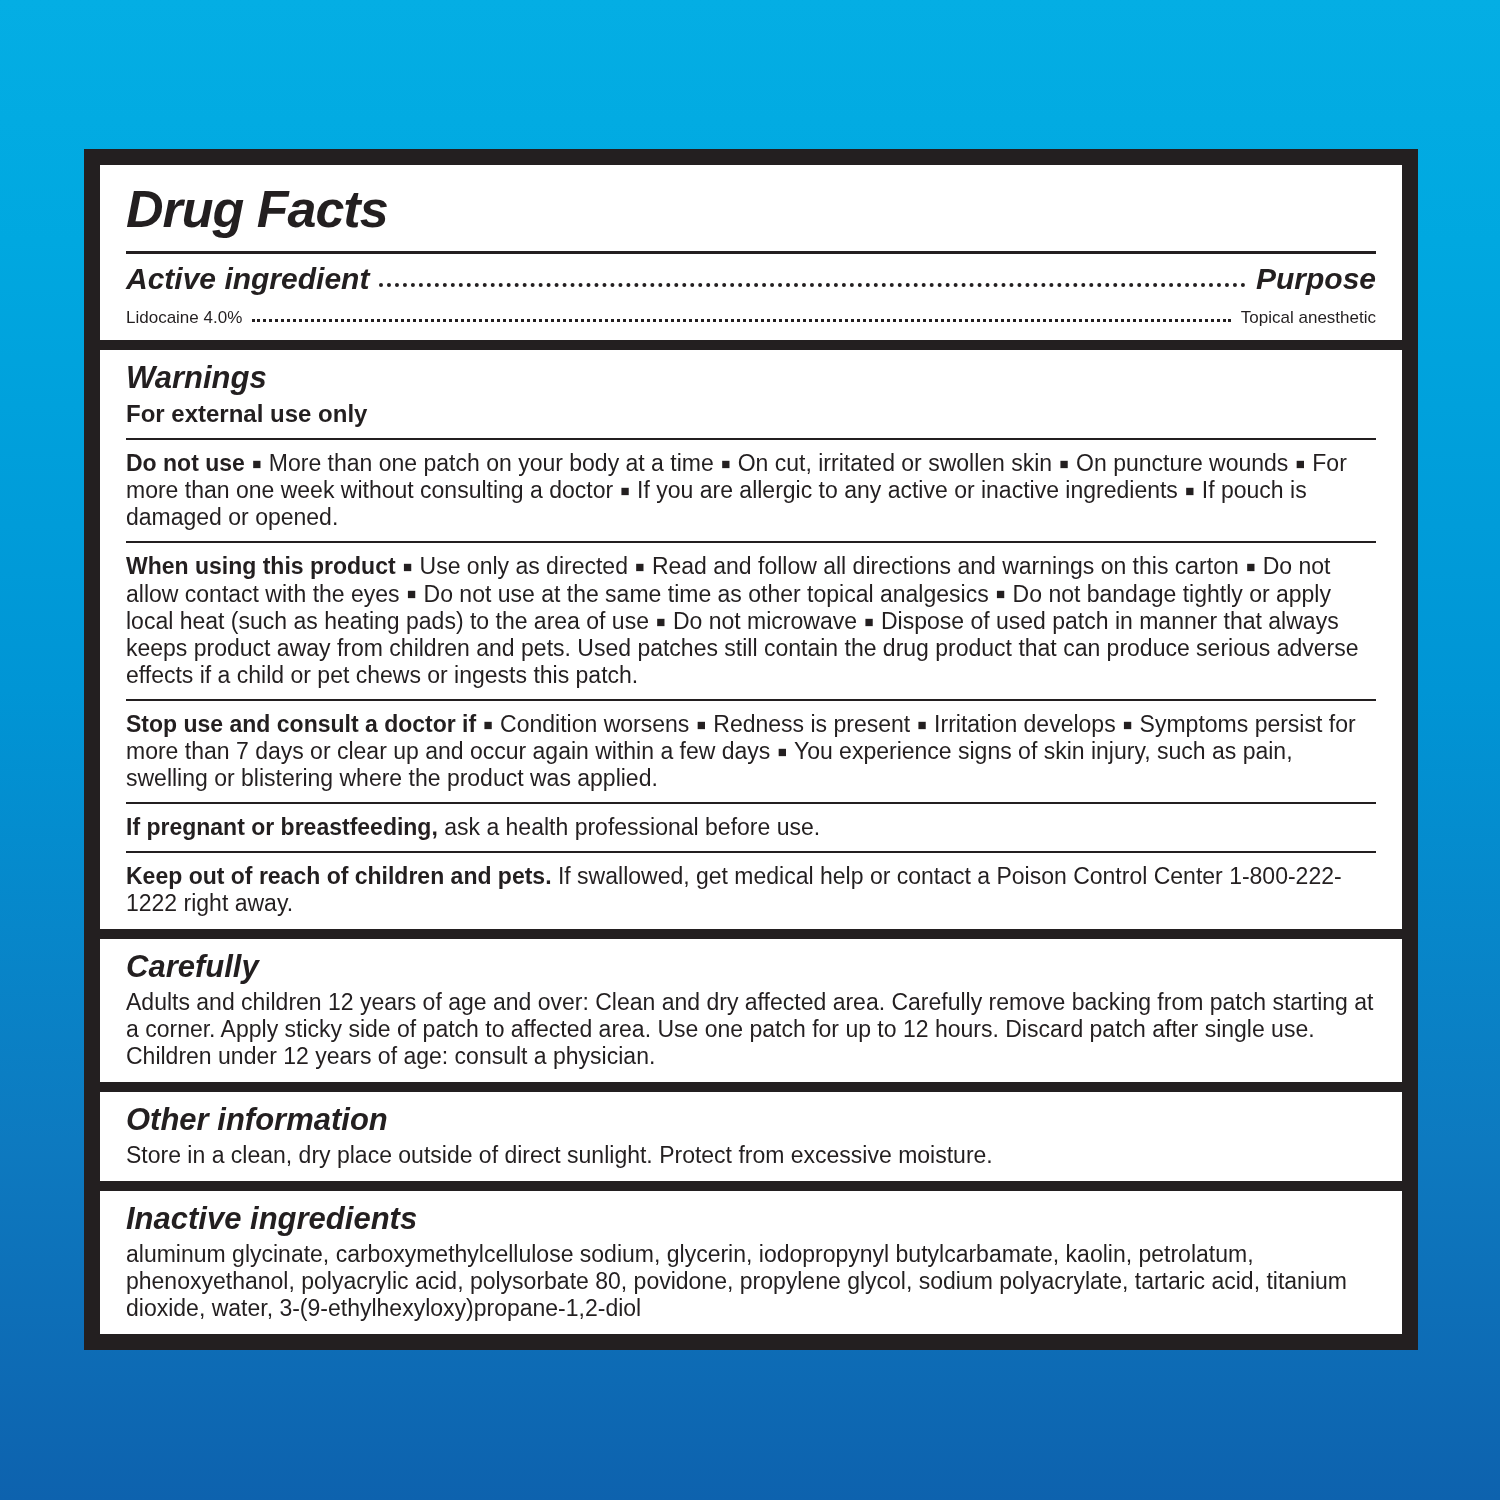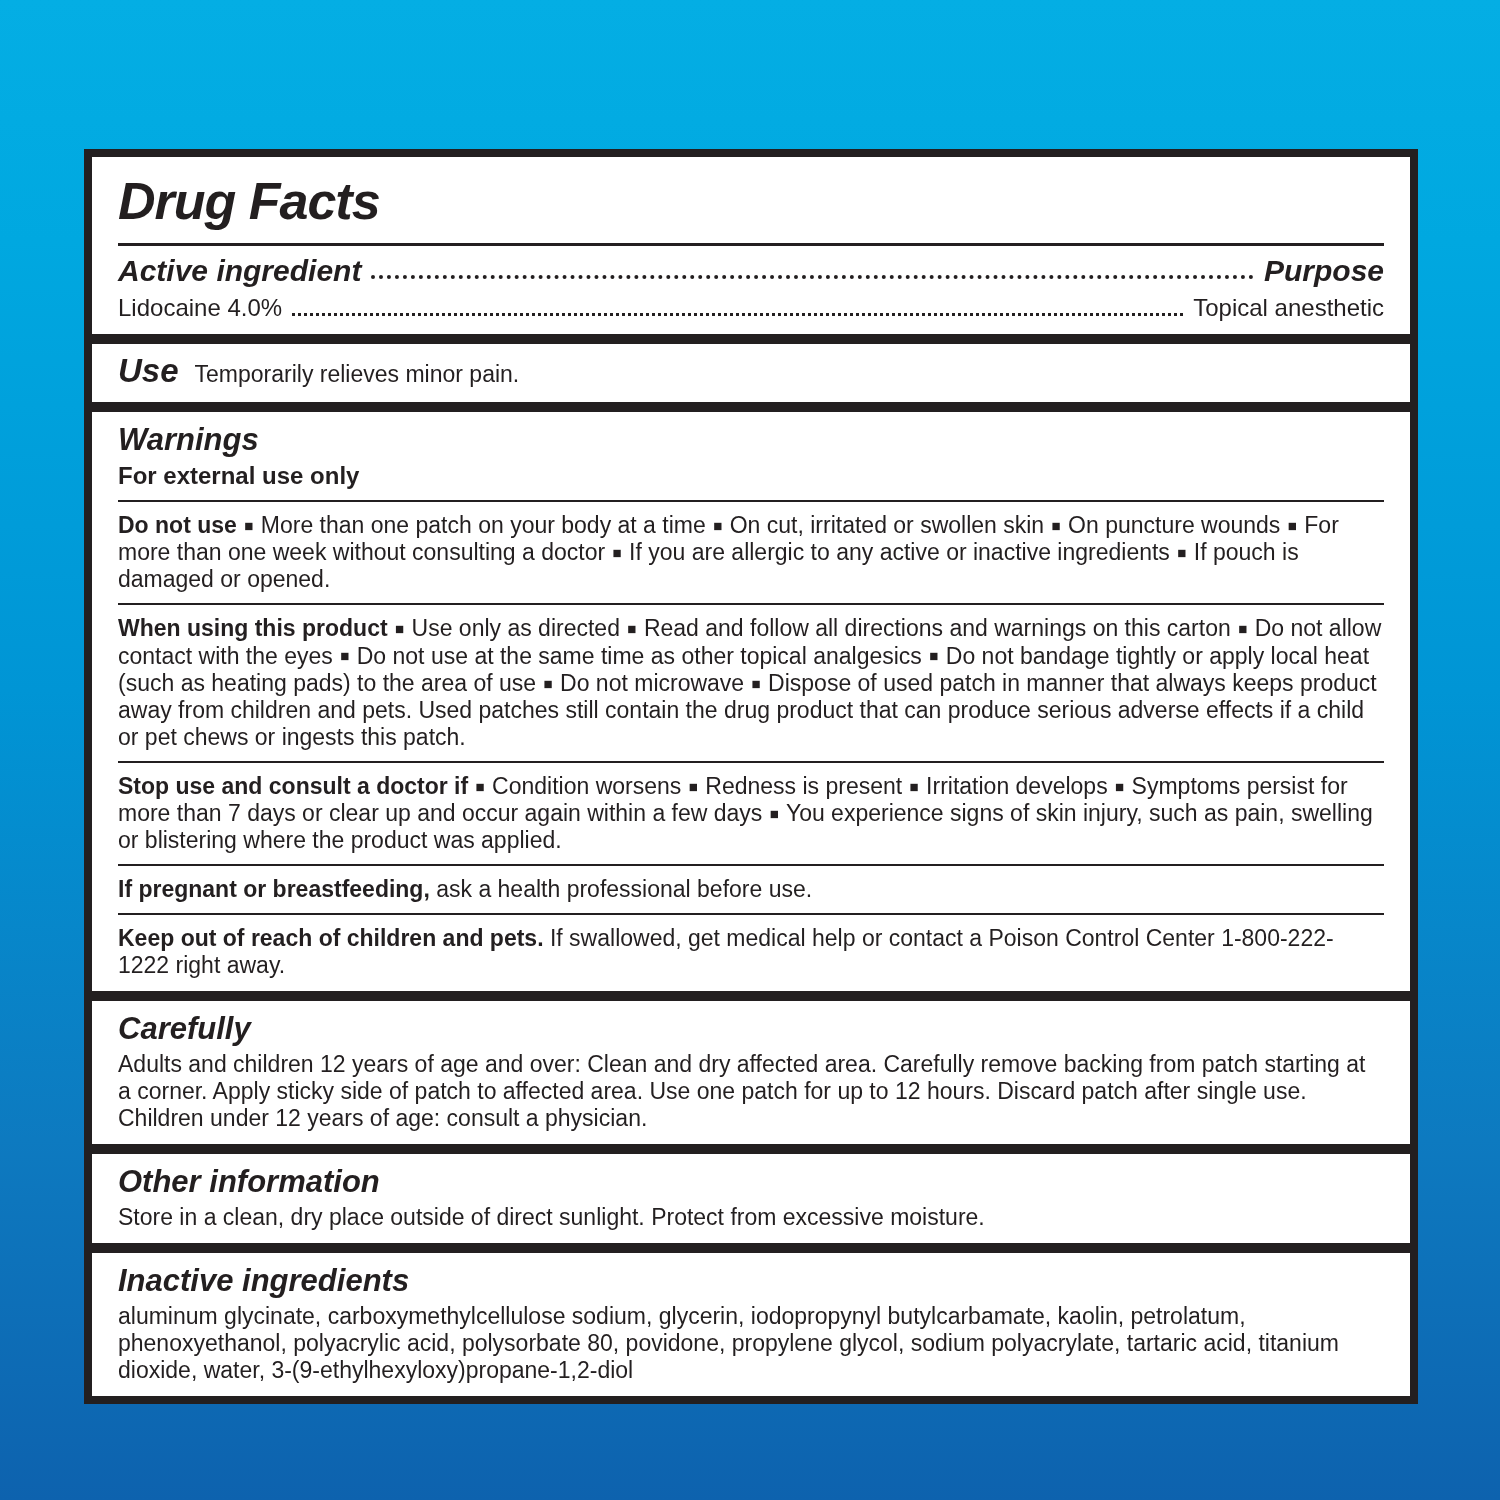--- a/index.html
+++ b/index.html
@@ -5,34 +5,34 @@
   html,body { margin:0; padding:0; }
   body {
     width:1500px; height:1500px; position:relative; overflow:hidden;
     background: linear-gradient(180deg, #04aee4 0%, #00a8e0 16%, #0095d5 46%, #0d7ac0 76%, #0d62ae 100%);
     font-family:"Liberation Sans","DejaVu Sans",sans-serif;
     color:#231f20;
     -webkit-font-smoothing:antialiased;
   }
   .panel {
     position:absolute; left:84px; top:149px; width:1334px;
-    background:#231f20; padding:8px; box-sizing:border-box;
+    background:#231f20; padding:16px; box-sizing:border-box;
     display:flex; flex-direction:column; gap:10px;
   }
   .box { background:#ffffff; padding:8px 26px 12px; }
 
   
   .title {
     font-size:52px; font-style:italic; font-weight:bold;
     margin:6px 0 12px; letter-spacing:-1px;
   }
   .title-rule { border:none; border-top:3px solid #231f20; margin:0 0 8px; }
   .row { display:flex; }
   .ai-row { font-size:30px; font-weight:bold; font-style:italic; margin-top:2px;justify-content:center; }
-  .ing-row { font-size:24px; margin-top:6px;align-items:flex-end; }
+  .ing-row { font-size:17px; margin-top:12px;align-items:flex-end; }
   .leader {
     flex:1 1 auto; align-self:flex-end;
     border-bottom:4px dotted #231f20; margin:0 10px 9px;
   }
   .leader.thin { border-bottom-width:3px; margin-bottom:6px; }
 
   
   .use-row { display:flex; align-items:baseline; gap:16px; }
   .use-heading { font-size:33px; font-weight:bold; font-style:italic; }
 
@@ -57,26 +57,20 @@
       <span class="leader"></span>
       <span>Purpose</span>
     </div>
     <div class="row ing-row">
       <span>Lidocaine 4.0%</span>
       <span class="leader thin"></span>
       <span>Topical anesthetic</span>
     </div>
   </div>
 
-  <div class="box">
-    <div class="use-row">
-      <span class="use-heading">Use</span>
-      <span class="body">Temporarily relieves minor pain.</span>
-    </div>
-  </div>
 
   <div class="box">
     <div class="section-heading">Warnings</div>
     <p class="subheading">For external use only</p>
     <hr class="divider">
     <p class="body"><b>Do not use</b><span> <span class="sq">■</span> More than one patch on your body at a time <span class="sq">■</span> On cut, irritated or swollen skin <span class="sq">■</span> On puncture wounds <span class="sq">■</span> For more than one week without consulting a doctor <span class="sq">■</span> If you are allergic to any active or inactive ingredients <span class="sq">■</span> If pouch is damaged or opened.</span></p>
     <hr class="divider">
     <p class="body"><b>When using this product</b><span> <span class="sq">■</span> Use only as directed <span class="sq">■</span> Read and follow all directions and warnings on this carton <span class="sq">■</span> Do not allow contact with the eyes <span class="sq">■</span> Do not use at the same time as other topical analgesics <span class="sq">■</span> Do not bandage tightly or apply local heat (such as heating pads) to the area of use <span class="sq">■</span> Do not microwave <span class="sq">■</span> Dispose  of used patch in manner that always keeps product away from children and pets. Used patches still contain the drug product that can produce serious adverse effects if a child or pet chews or ingests this patch.</span></p>
     <hr class="divider">
     <p class="body"><b>Stop use and consult a doctor if</b><span> <span class="sq">■</span> Condition worsens <span class="sq">■</span> Redness is present <span class="sq">■</span> Irritation develops <span class="sq">■</span> Symptoms persist for more than 7 days or clear up and occur again within a few days <span class="sq">■</span> You experience signs of skin injury, such as pain, swelling or blistering where the product was applied.</span></p>

